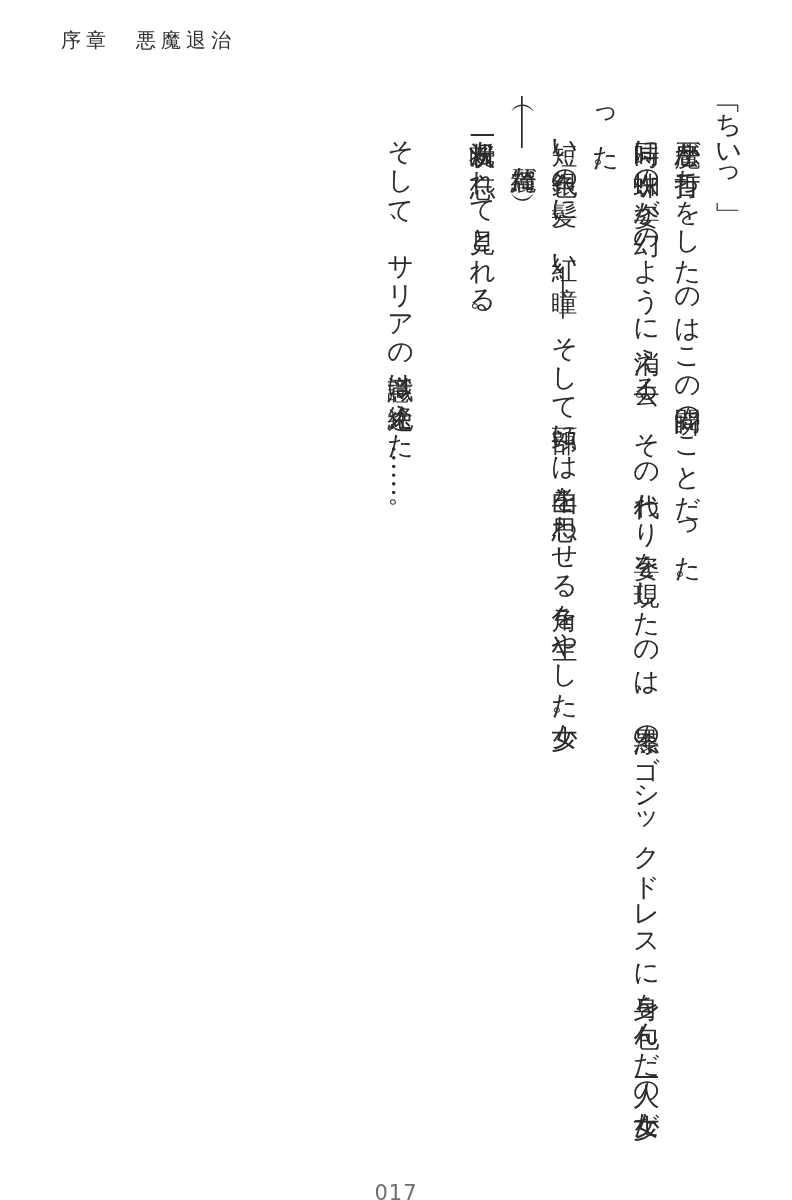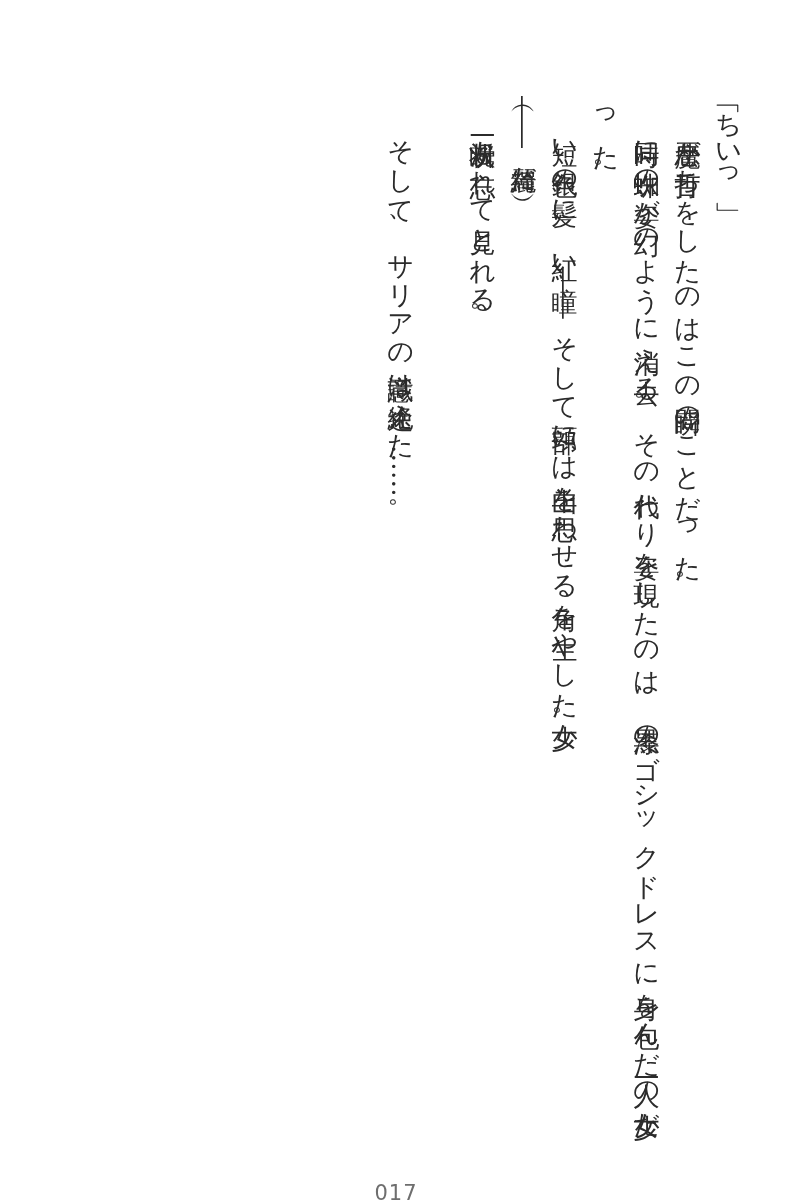--- a/index.html
+++ b/index.html
@@ -44,20 +44,21 @@
     font-size: 21px;
     letter-spacing: 1px;
     color: #6e6e6e;
   }
 </style>
 </head>
 <body>
 
 <div class="page">
 
+  <div class="chapter-header">序章　悪魔退治</div>
 
   <div class="text-block">
     <p class="noindent">「ちいっ」</p>
     <p class="indent">悪魔が舌打ちをしたのはこの瞬間のことだった。</p>
     <p class="indent">同時に蜘蛛の姿が幻のように消え去る。その代わり姿を現したのは、漆黒のゴシックドレスに身を包んだ一人の少女だった。</p>
     <p class="indent">短い銀色の髪に、紅い瞳――そして頭部には山羊を思わせる角を生やした少女。</p>
     <p class="noindent">（――綺麗だ）</p>
     <p class="indent">一瞬状況も忘れて見とれる。</p>
     <p class="noindent">　</p>
     <p class="indent">そして、サリアの意識は途絶えた……。</p>

